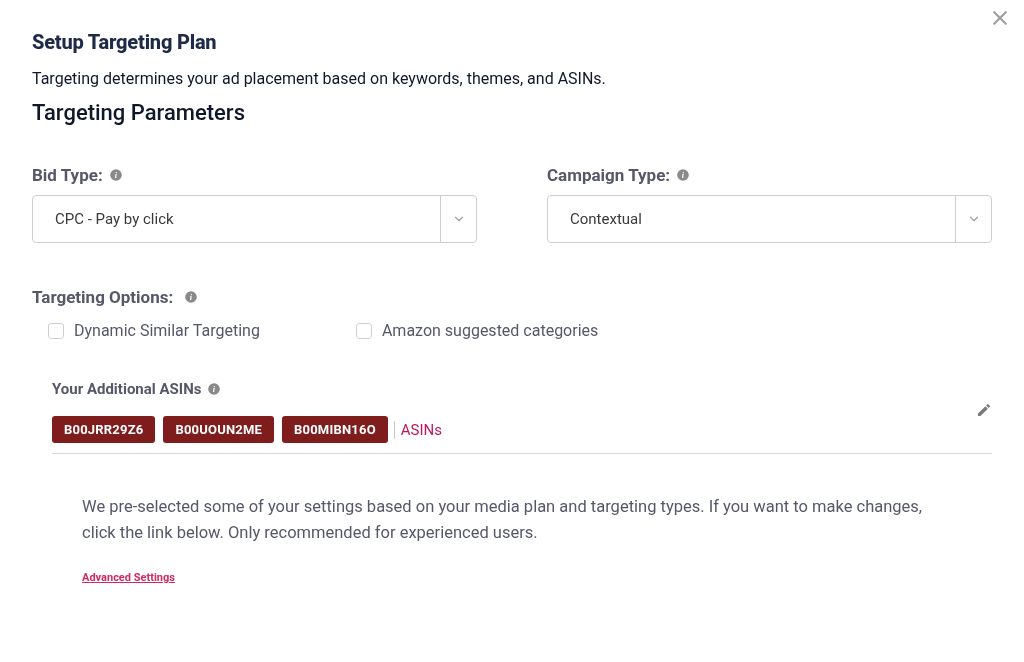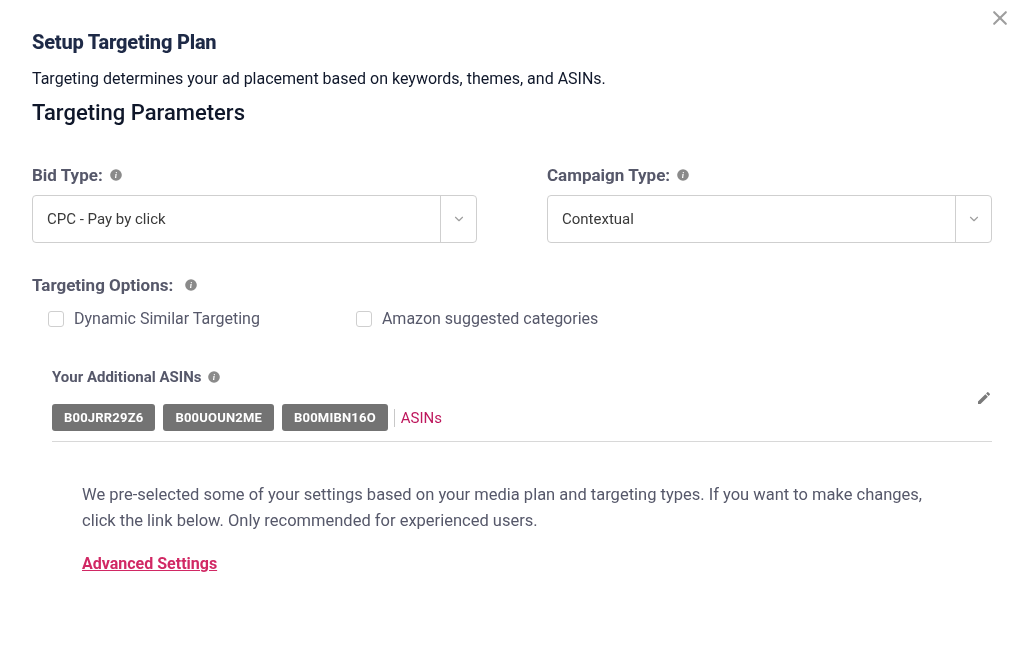--- a/index.html
+++ b/index.html
@@ -47,21 +47,21 @@
     }
     h2.section-heading {
       font-size: 22px;
       font-weight: 500;
       color: #0f172a;
       margin-bottom: 40px;
     }
     .form-row {
       display: flex;
       gap: 70px;
-      margin-bottom: 32px;
+      margin-bottom: 44px;
     }
     .form-col {
       flex: 1;
     }
     .field-label {
       font-size: 17px;
       font-weight: 700;
       color: #56586a;
       margin-bottom: 10px;
       display: flex;
@@ -79,20 +79,21 @@
       height: 14px;
       display: block;
     }
     .select-wrapper {
       position: relative;
       border: 1px solid #cfcfcf;
       border-radius: 4px;
       height: 48px;
       display: flex;
       align-items: center;
+      padding-left: 8px;
     }
     .select-value {
       flex: 1;
       padding: 0 14px;
       font-size: 15px;
       color: #3a3a3a;
     }
     .select-caret {
       width: 36px;
       height: 100%;
@@ -159,21 +160,21 @@
     .asins-input-area {
       flex: 1;
       border-bottom: 1px solid #d8d8d8;
       padding-bottom: 10px;
       display: flex;
       align-items: center;
       flex-wrap: wrap;
       gap: 8px;
     }
     .asin-chip {
-      background: #737373;
+      background: #7f1d1d;
       color: #ffffff;
       font-size: 13px;
       font-weight: 700;
       padding: 6px 12px;
       border-radius: 3px;
       letter-spacing: 0.2px;
     }
     .asin-placeholder {
       color: #be185d;
       font-size: 15px;
@@ -200,21 +201,21 @@
       padding: 0 50px;
     }
     .preselected-text {
       font-size: 16.5px;
       color: #56586a;
       line-height: 1.55;
       margin-bottom: 20px;
     }
     .advanced-link {
       color: #d12864;
-      font-size: 16px;
+      font-size: 11px;
       font-weight: 700;
       text-decoration: underline;
       cursor: pointer;
       display: inline-block;
     }
   </style>
 </head>
 <body>
 
 <div class="modal">

